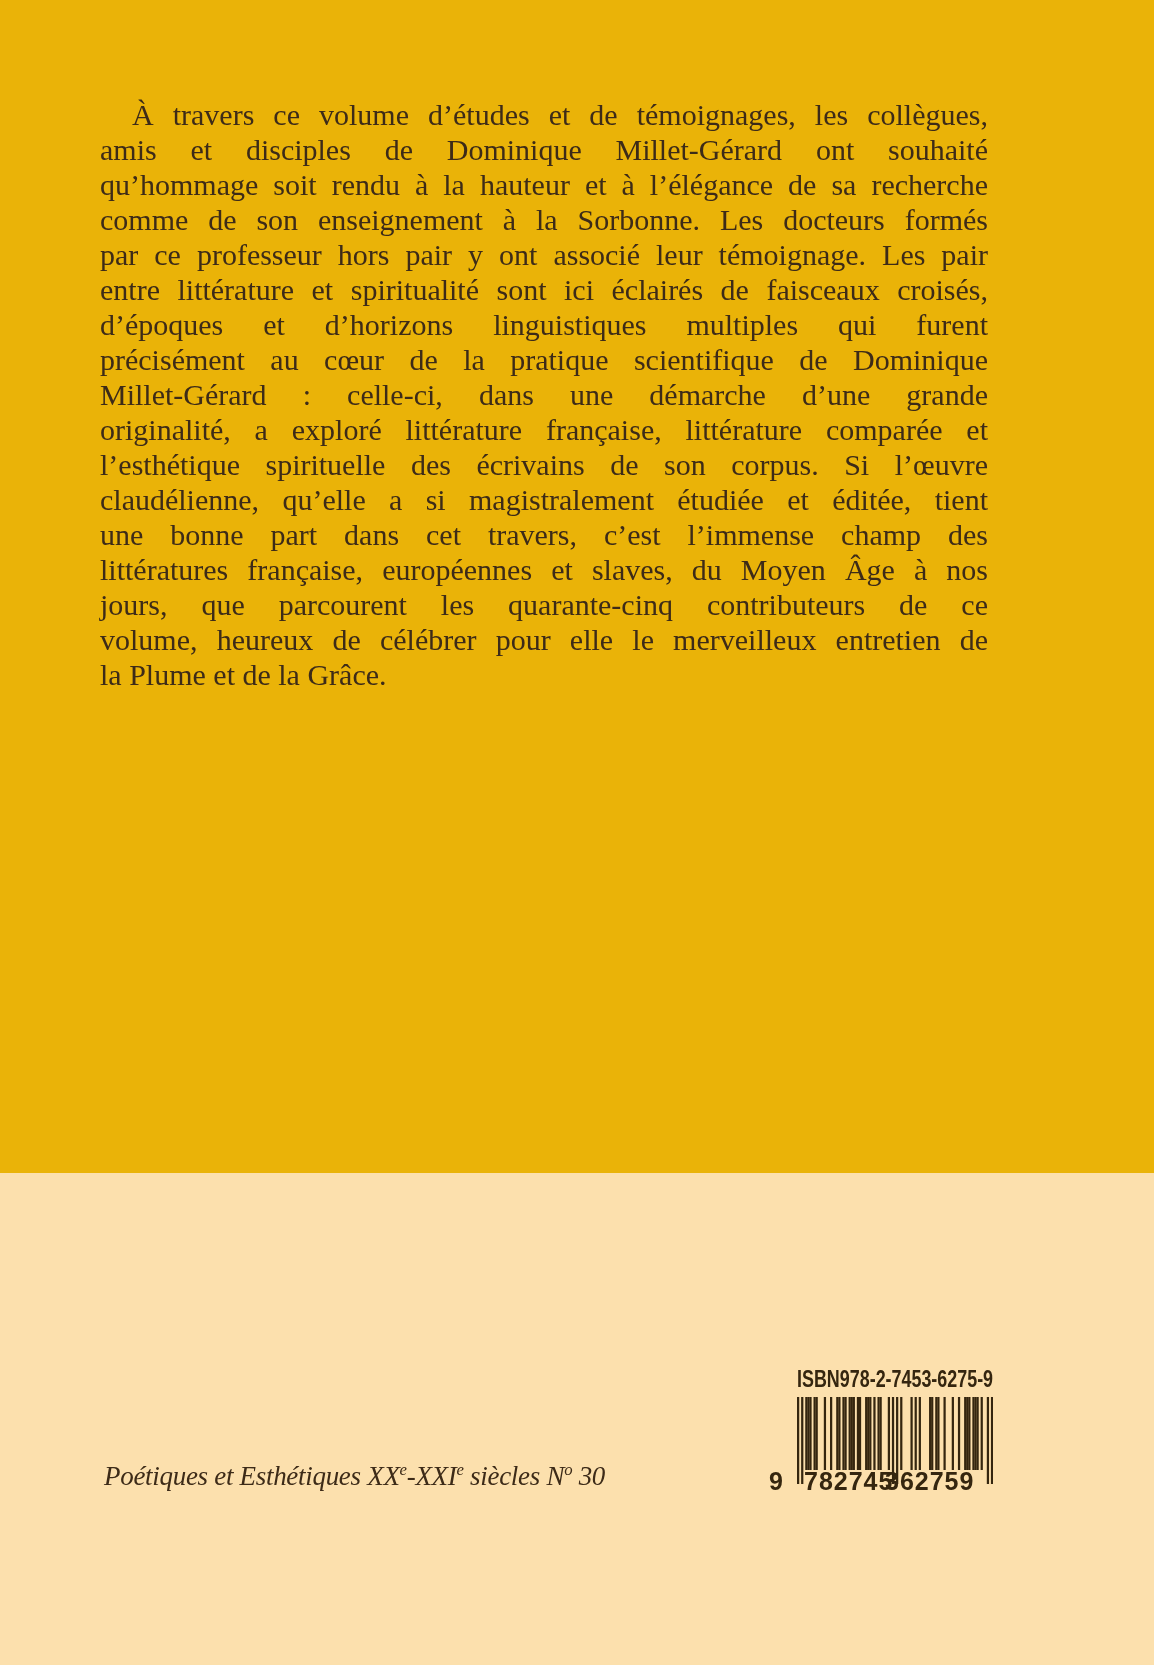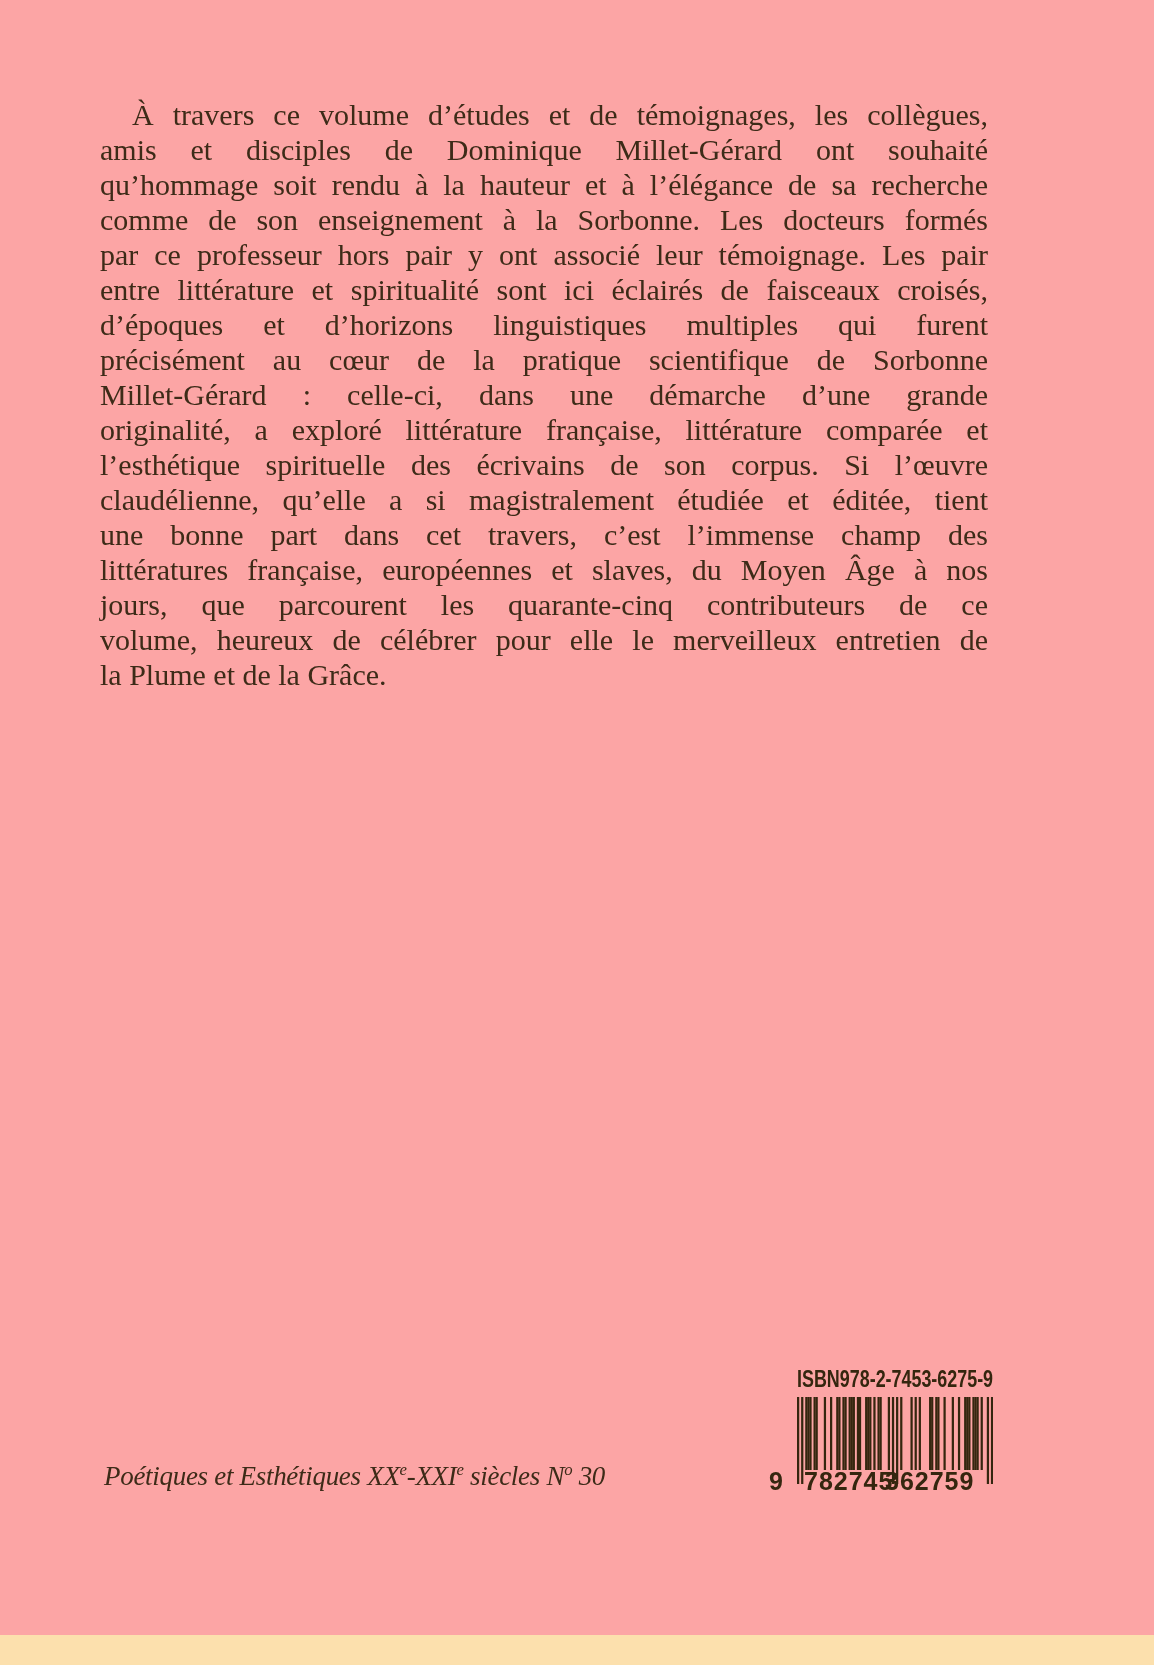--- a/index.html
+++ b/index.html
@@ -9,22 +9,22 @@
   body {
     width: 1154px;
     height: 1665px;
     background: #fce0ad;
     font-family: "Liberation Serif", serif;
     overflow: hidden;
   }
   .cover {
     position: relative;
     width: 1154px;
-    height: 1635px;
-    background: #fca5a5;
+    height: 1173px;
+    background: #eab308;
     color: #3d2b18;
   }
   
   .blurb {
     position: absolute;
     left: 100px;
     top: 97px;
     width: 888px;
     font-size: 30px;
     line-height: 35px;
@@ -104,21 +104,21 @@
 <div class="cover">
 
   <div class="blurb">
       <div class="line first">À travers ce volume d’études et de témoignages, les collègues,</div>
       <div class="line">amis et disciples de Dominique Millet-Gérard ont souhaité</div>
       <div class="line">qu’hommage soit rendu à la hauteur et à l’élégance de sa recherche</div>
       <div class="line">comme de son enseignement à la Sorbonne. Les docteurs formés</div>
       <div class="line">par ce professeur hors pair y ont associé leur témoignage. Les pair</div>
       <div class="line">entre littérature et spiritualité sont ici éclairés de faisceaux croisés,</div>
       <div class="line">d’époques et d’horizons linguistiques multiples qui furent</div>
-      <div class="line">précisément au cœur de la pratique scientifique de Sorbonne</div>
+      <div class="line">précisément au cœur de la pratique scientifique de Dominique</div>
       <div class="line">Millet-Gérard : celle-ci, dans une démarche d’une grande</div>
       <div class="line">originalité, a exploré littérature française, littérature comparée et</div>
       <div class="line">l’esthétique spirituelle des écrivains de son corpus. Si l’œuvre</div>
       <div class="line">claudélienne, qu’elle a si magistralement étudiée et éditée, tient</div>
       <div class="line">une bonne part dans cet travers, c’est l’immense champ des</div>
       <div class="line">littératures française, européennes et slaves, du Moyen Âge à nos</div>
       <div class="line">jours, que parcourent les quarante-cinq contributeurs de ce</div>
       <div class="line">volume, heureux de célébrer pour elle le merveilleux entretien de</div>
       <div class="line last">la Plume et de la Grâce.</div>
     </div>

